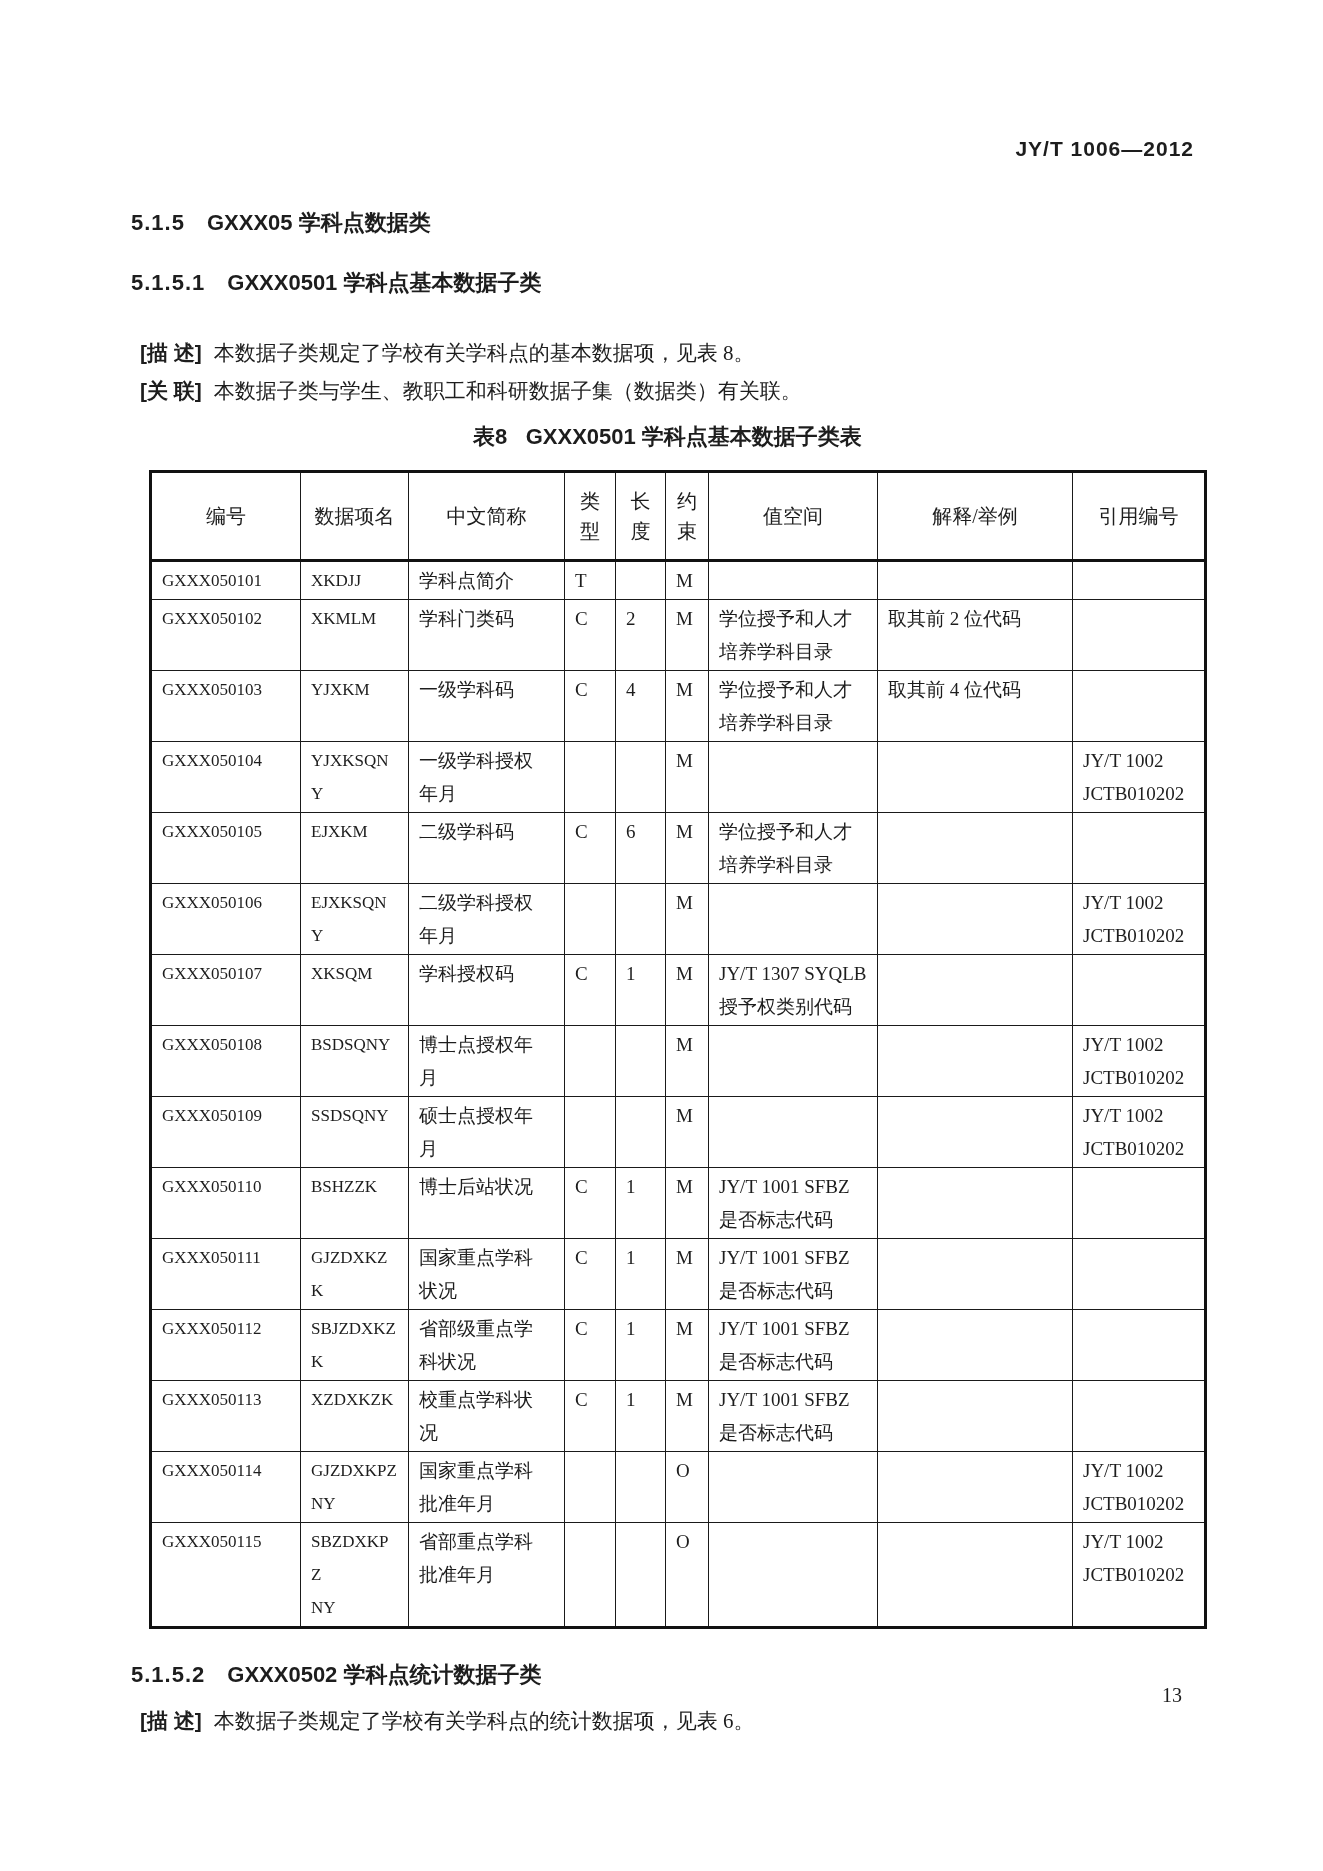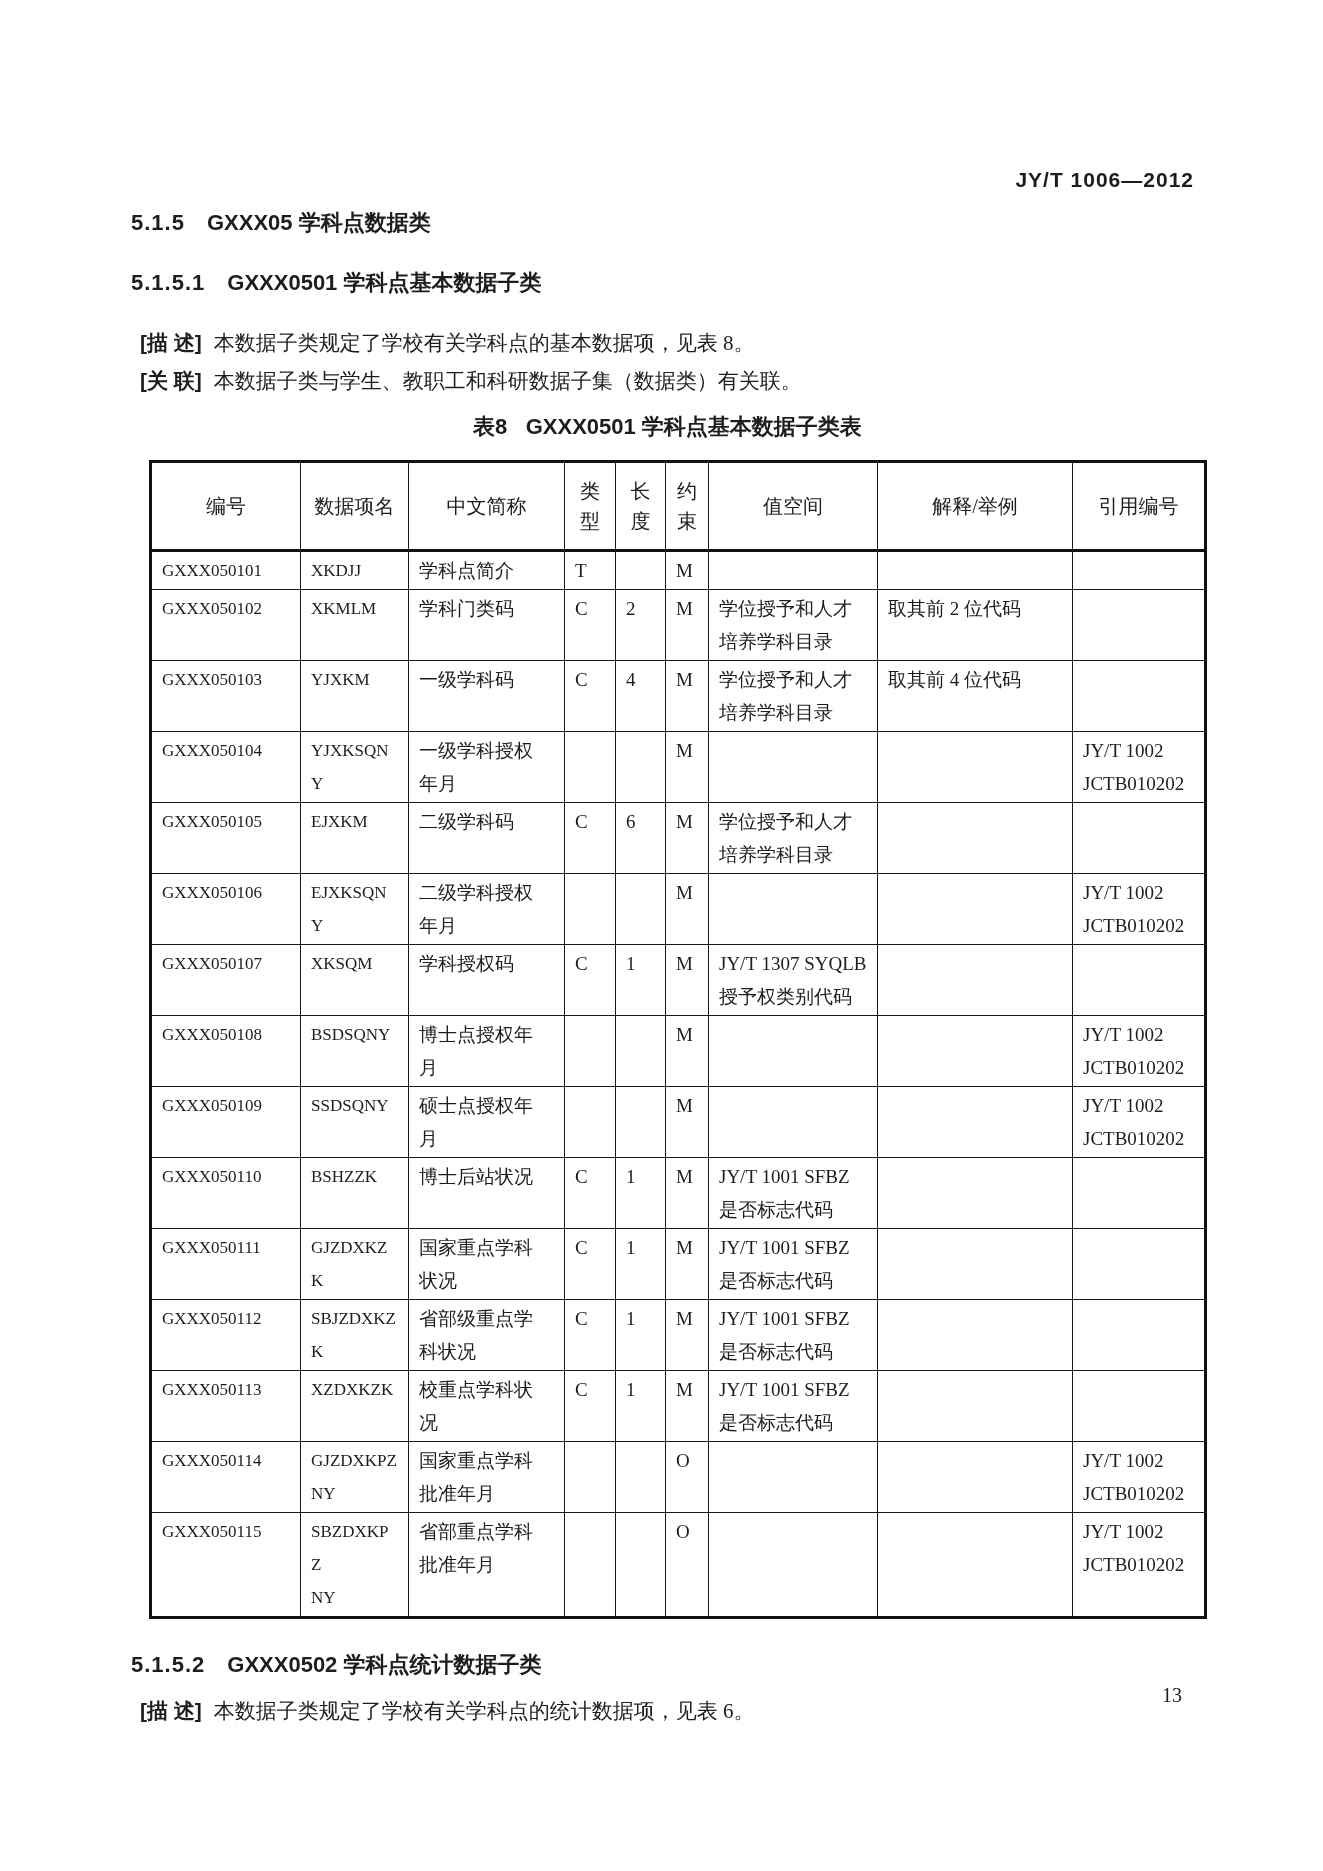--- a/index.html
+++ b/index.html
@@ -6,35 +6,35 @@
   .page{
     position:relative;
     width:1323px;height:1871px;
     background:#ffffff;
     margin:0 auto;
     font-family:"Liberation Serif","DejaVu Serif",serif;
     color:#1d1d1d;
     overflow:hidden;
   }
   .doc-number{
-    position:absolute;top:168px;right:129px;
+    position:absolute;top:137px;right:129px;
     font-family:"Liberation Sans","DejaVu Sans",sans-serif;
     font-weight:bold;font-size:21px;letter-spacing:1px;
   }
   .content{
     position:absolute;left:131px;top:210px;width:1075px;
   }
   .sec-heading{
     font-family:"Liberation Sans","DejaVu Sans",sans-serif;
     font-weight:bold;font-size:22px;line-height:26px;
     margin:0;
   }
   .sec-heading .sec-num{margin-right:22px;letter-spacing:1px;}
   .h-515{margin-bottom:34px;}
-  .h-5151{margin-bottom:28px;}
+  .h-5151{margin-bottom:38px;}
   .h-5152{margin-top:33px;}
   .para{
     margin:0 0 0 9px;
     font-size:21px;line-height:38px;
   }
   .para .p-label{
     font-family:"Liberation Sans","DejaVu Sans",sans-serif;
     font-weight:bold;
     margin-right:12px;
   }

